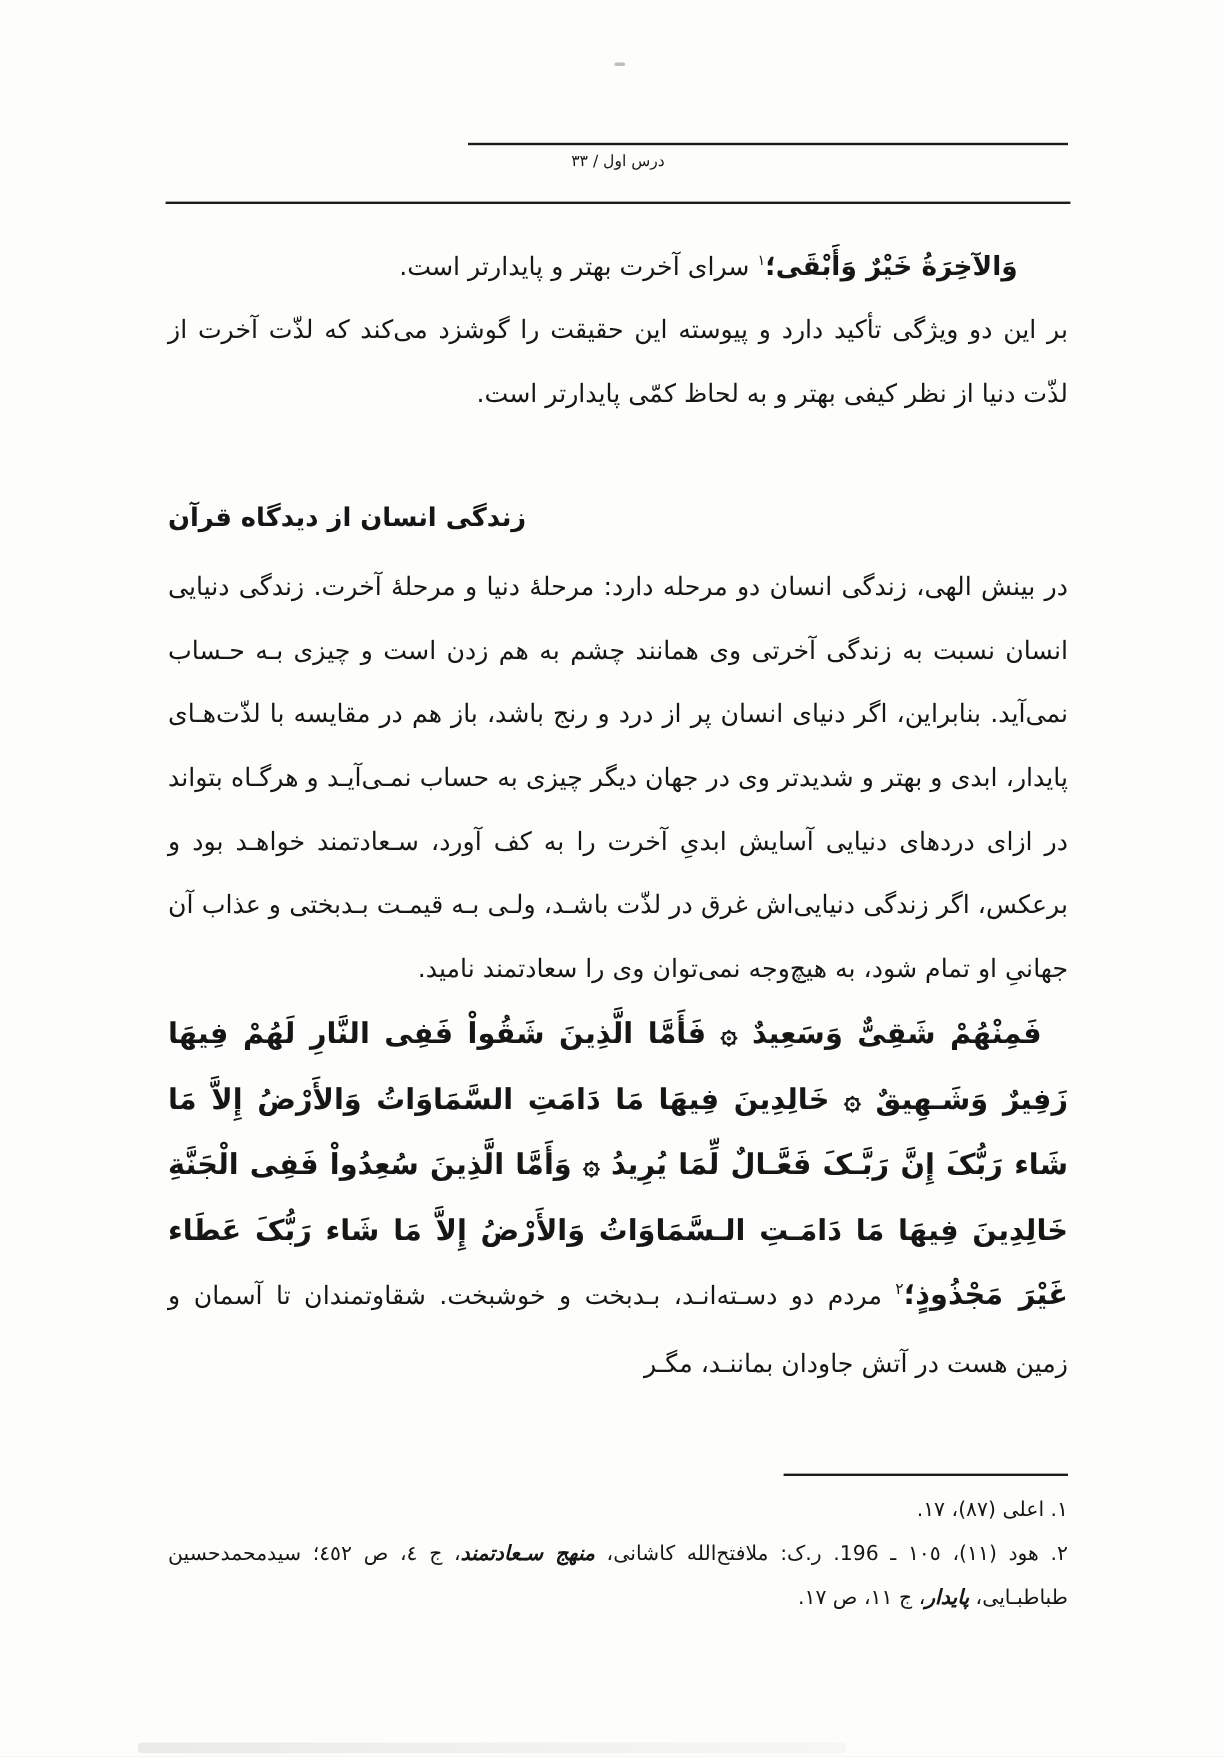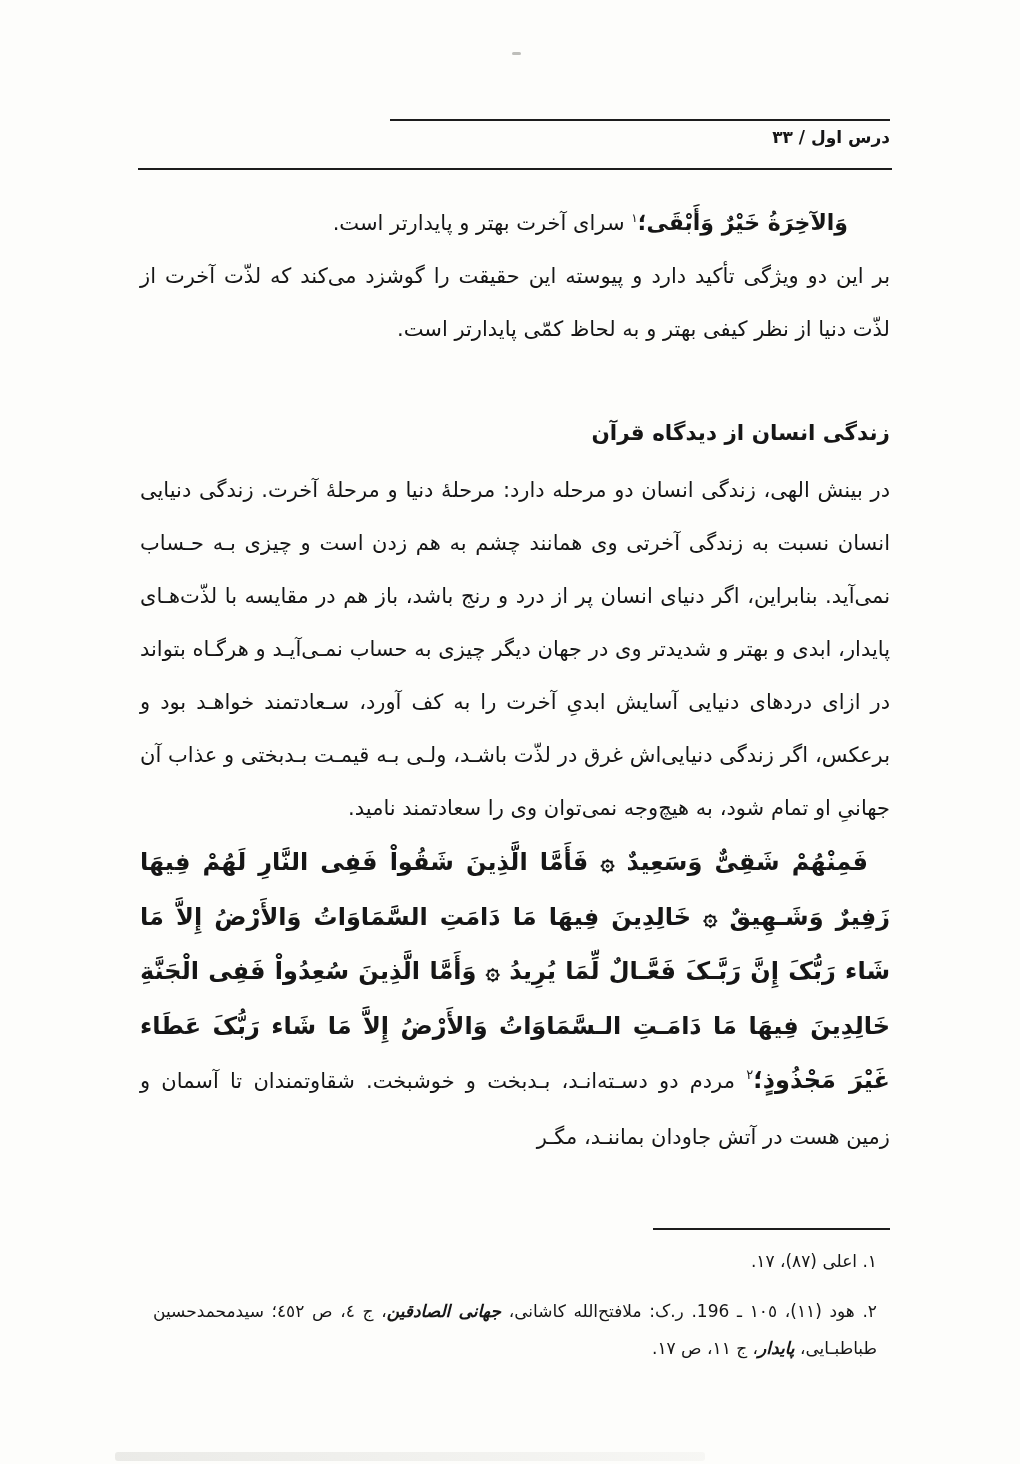--- a/index.html
+++ b/index.html
@@ -13,22 +13,22 @@
     color:#161616;
     overflow:hidden;
   }
   
   .rule-top {
     position:absolute; top:119px; right:130px;
     width:500px; height:2px; background:#1d1d1d;
   }
   .header-title {
     position:absolute; top:127px; right:130px; left:140px;
-    text-align:right;
-    font-size:17px; font-weight:bold;
+    text-align:center;
+    font-size:13px; font-weight:normal;
     letter-spacing:1px;
   }
   .rule-bottom {
     position:absolute; top:168px; right:128px; left:138px;
     height:2px; background:#1d1d1d;
   }
   
   .body-text {
     position:absolute; top:196px; right:130px; left:140px;
     font-size:21px; line-height:53px;
@@ -37,21 +37,21 @@
   .body-text p { margin:0; }
   .intro-quote { text-indent:42px; }
   .intro-quote .arabic { font-weight:bold; font-size:22px; }
   sup.fn-ref {
     font-size:12px; vertical-align:super; line-height:0;
     font-weight:normal;
   }
   .section-heading {
     margin:60px 0 14px 0;
     font-size:21.5px; font-weight:bold; line-height:34px;
-    text-align:right;
+    text-align:left;
   }
   .para2 { text-indent:36px; }
   .quran {
     margin-top:6px;
     font-size:24px; font-weight:bold;
     line-height:54.5px;
     text-indent:22px;
     text-align:justify;
   }
   .quran .translation { font-weight:normal; font-size:21px; }
@@ -59,21 +59,21 @@
   
   .footnotes {
     position:absolute; top:1228px; right:130px; left:140px;
     font-size:17px; line-height:37px;
   }
   .fn-rule {
     width:237px; height:0;
     margin:0 0 10px auto;   
     border-top:2px solid #1d1d1d;
   }
-  .footnotes p { margin:13px; text-align:justify; }
+  .footnotes p { margin:0; text-align:justify; }
   .book-title { font-weight:bold; font-style:italic; }
   
   .speck {
     position:absolute; top:52px; left:512px;
     width:9px; height:3px; background:#8a8a85;
     border-radius:2px; opacity:.55;
   }
   .scan-edge {
     position:absolute; bottom:3px; left:115px;
     width:590px; height:9px; border-radius:3px;
@@ -100,19 +100,19 @@
     <p>در بینش الهی، زندگی انسان دو مرحله دارد: مرحلهٔ دنیا و مرحلهٔ آخرت. زندگی دنیایی انسان نسبت به زندگی آخرتی وی همانند چشم به هم زدن است و چیزی بـه حـساب نمی‌آید. بنابراین، اگر دنیای انسان پر از درد و رنج باشد، باز هم در مقایسه با لذّت‌هـای پایدار، ابدی و بهتر و شدیدتر وی در جهان دیگر چیزی به حساب نمـی‌آیـد و هرگـاه بتواند در ازای دردهای دنیایی آسایش ابدیِ آخرت را به کف آورد، سـعادتمند خواهـد بود و برعکس، اگر زندگی دنیایی‌اش غرق در لذّت باشـد، ولـی بـه قیمـت بـدبختی و عذاب آن جهانیِ او تمام شود، به هیچ‌وجه نمی‌توان وی را سعادتمند نامید.</p>
 
 
     <p class="quran"><span>فَمِنْهُمْ شَقِیٌّ وَسَعِیدٌ ۞ فَأَمَّا الَّذِینَ شَقُواْ فَفِی النَّارِ لَهُمْ فِیهَا زَفِیرٌ وَشَـهِیقٌ ۞ خَالِدِینَ فِیهَا مَا دَامَتِ السَّمَاوَاتُ وَالأَرْضُ إِلاَّ مَا شَاء رَبُّکَ إِنَّ رَبَّـکَ فَعَّـالٌ لِّمَا یُرِیدُ ۞ وَأَمَّا الَّذِینَ سُعِدُواْ فَفِی الْجَنَّةِ خَالِدِینَ فِیهَا مَا دَامَـتِ الـسَّمَاوَاتُ وَالأَرْضُ إِلاَّ مَا شَاء رَبُّکَ عَطَاء غَیْرَ مَجْذُوذٍ؛</span><sup class="fn-ref">٢</sup><span class="translation"> مردم دو دسـته‌انـد، بـدبخت و خوشبخت. شقاوتمندان تا آسمان و زمین هست در آتش جاودان بماننـد، مگـر</span></p>
 
   </div>
 
   <div class="footnotes">
     <div class="fn-rule"></div>
     <p>١. اعلی (٨٧)، ١٧.</p>
-    <p><span>٢. هود (١١)، ١٠٥ ـ 196. ر.ک: ملافتح‌الله کاشانی، </span><span class="book-title">جهانی الصادقین</span><span>، ج ٤، ص ٤٥٢؛ سیدمحمدحسین طباطبـایی، </span><span class="book-title">پایدار</span><span>، ج ١١، ص ١٧.</span></p>
+    <p><span>٢. هود (١١)، ١٠٥ ـ 196. ر.ک: ملافتح‌الله کاشانی، </span><span class="book-title">منهج سـعادتمند</span><span>، ج ٤، ص ٤٥٢؛ سیدمحمدحسین طباطبـایی، </span><span class="book-title">پایدار</span><span>، ج ١١، ص ١٧.</span></p>
   </div>
 
   <div class="speck"></div>
   <div class="scan-edge"></div>
 
 </div>
 
 </body></html>

